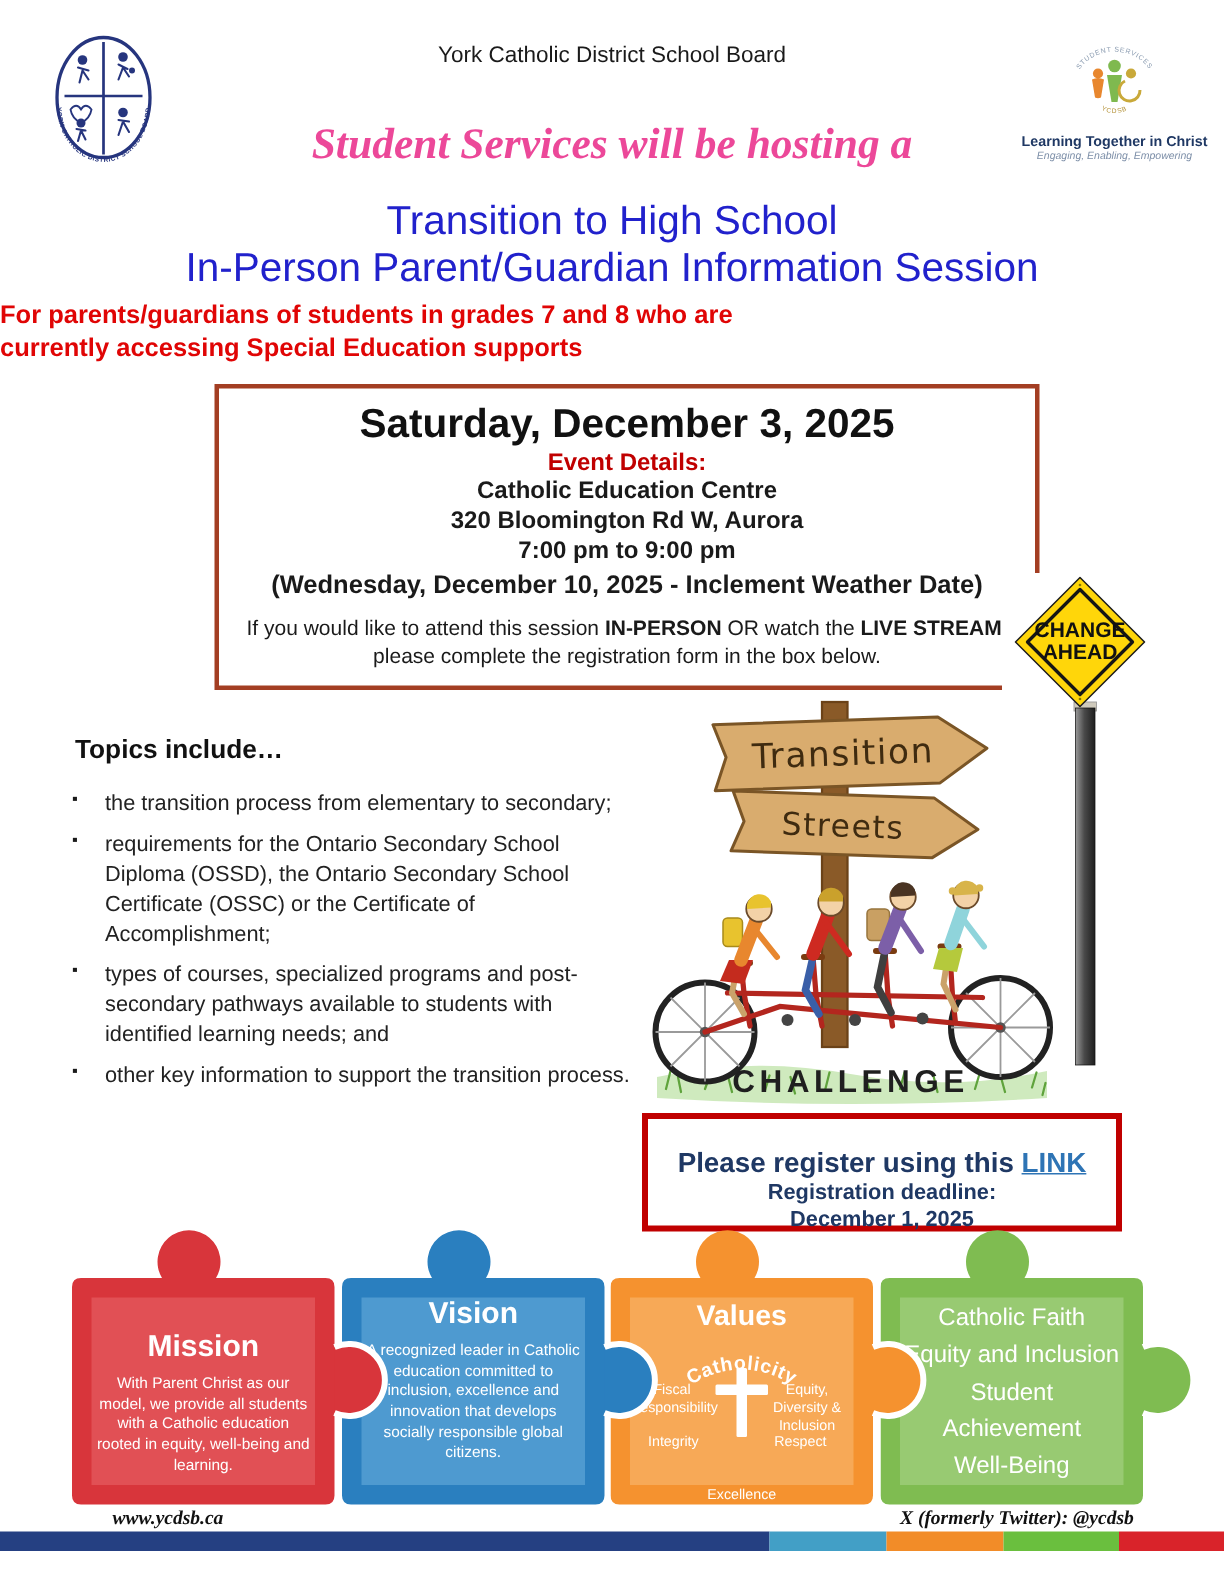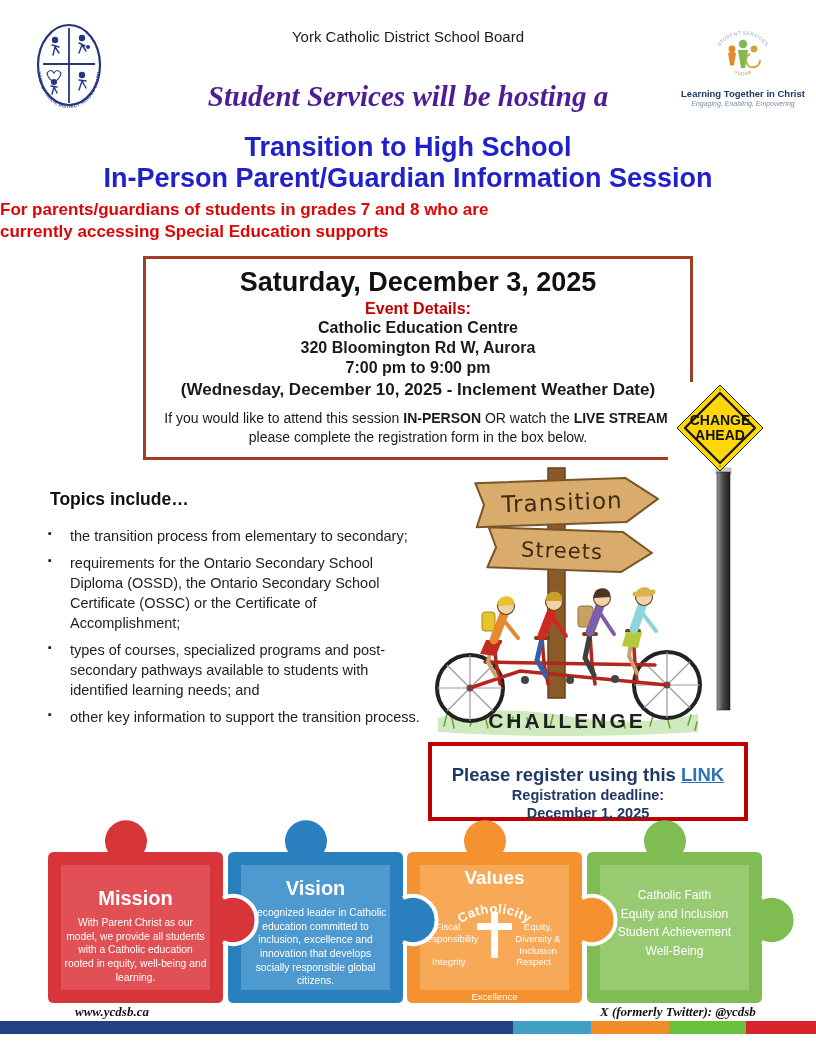--- a/index.html
+++ b/index.html
@@ -14,24 +14,24 @@
   
   #board-name { top:28px; left:0; width:100%; text-align:center;
     font-size:15px; color:#1a1a1a; }
   #crest { left:30px; top:20px; }
   #ss-logo-block { left:676px; top:20px; width:134px; text-align:center; }
   #ss-tagline { font-size:9.5px; font-weight:bold; color:var(--navy_text,#3f5a7d); margin-top:2px; }
   #ss-motto { font-size:7px; font-style:italic; color:#7d8fa8; margin-top:1px; }
 
   #script-line { top:80px; left:0; width:100%; text-align:center;
     font-family:"Liberation Serif", serif; font-style:italic; font-weight:bold;
-    font-size:29px; color:#4c1d95; }
+    font-size:29px; color:#ec4899; }
 
   #main-title { top:132px; left:0; width:100%; text-align:center;
-    font-size:27px; font-weight:bold; color:var(--title_blue,#2121CC); line-height:31px; }
+    font-size:27px; font-weight:normal; color:var(--title_blue,#2121CC); line-height:31px; }
   #sub-title { top:199px; left:0; width:100%; 
     font-size:17px; font-weight:bold; color:var(--alert_red,#E00505); line-height:22px; }
 
   
   #event-box { left:143px; top:256px; width:550px; height:204px;
     border:3px solid var(--event_border,#A33E23); background:#fff; text-align:center; padding-top:8px; }
   #event-date { font-size:27px; font-weight:bold; color:#111; }
   #event-details-label { font-size:16px; font-weight:bold; color:var(--register_border,#C00000); margin-top:2px; }
   .event-line { font-size:16px; font-weight:bold; color:#1a1a1a; line-height:20px; }
   #event-weather { font-size:17px; font-weight:bold; color:#1a1a1a; margin-top:2px; }
@@ -58,25 +58,25 @@
   .piece svg { position:absolute; left:0; top:0; }
   .piece-content { position:absolute; left:13px; top:47px; width:149px; height:125px;
     color:#fff; text-align:center; }
   .piece-title { font-weight:bold; font-size:20px; }
   .piece-body { font-size:10.3px; line-height:1.33; margin-top:6px; padding:0 2px; }
   #piece-mission { left:48px; z-index:6; }
   #piece-vision  { left:228px; z-index:5; }
   #piece-values  { left:407px; z-index:4; }
   #piece-strategic { left:587px; z-index:3; }
   #piece-mission .piece-content { padding-top:22px; }
-  #piece-vision  .piece-content { padding-top:12px; }
+  #piece-vision  .piece-content { }
   .values-item { position:absolute; font-size:9.5px; line-height:1.25; }
   #values-title { margin-top:2px; font-size:19px; }
   #strat-title { margin-top:16px; font-size:16.5px; line-height:1.1; }
-  .strat-items { margin-top:21px; font-size:12px; line-height:1.55; }
+  .strat-items { margin-top:2px; font-size:16px; line-height:1.55; }
 
   
   .footer-text { top:1004px; font-family:"Liberation Serif", serif;
     font-style:italic; font-weight:bold; font-size:13px; color:#111; }
   #footer-web { left:75px; }
   #footer-social { left:600px; }
   #bottom-stripe { left:0; top:1021px; width:816px; height:13px; display:flex; }
   #bottom-stripe div { height:100%; }
   .st-navy { width:513px; background:var(--stripe_navy,#254082); }
   .st-teal { width:78px; background:var(--stripe_teal,#429FC6); }

